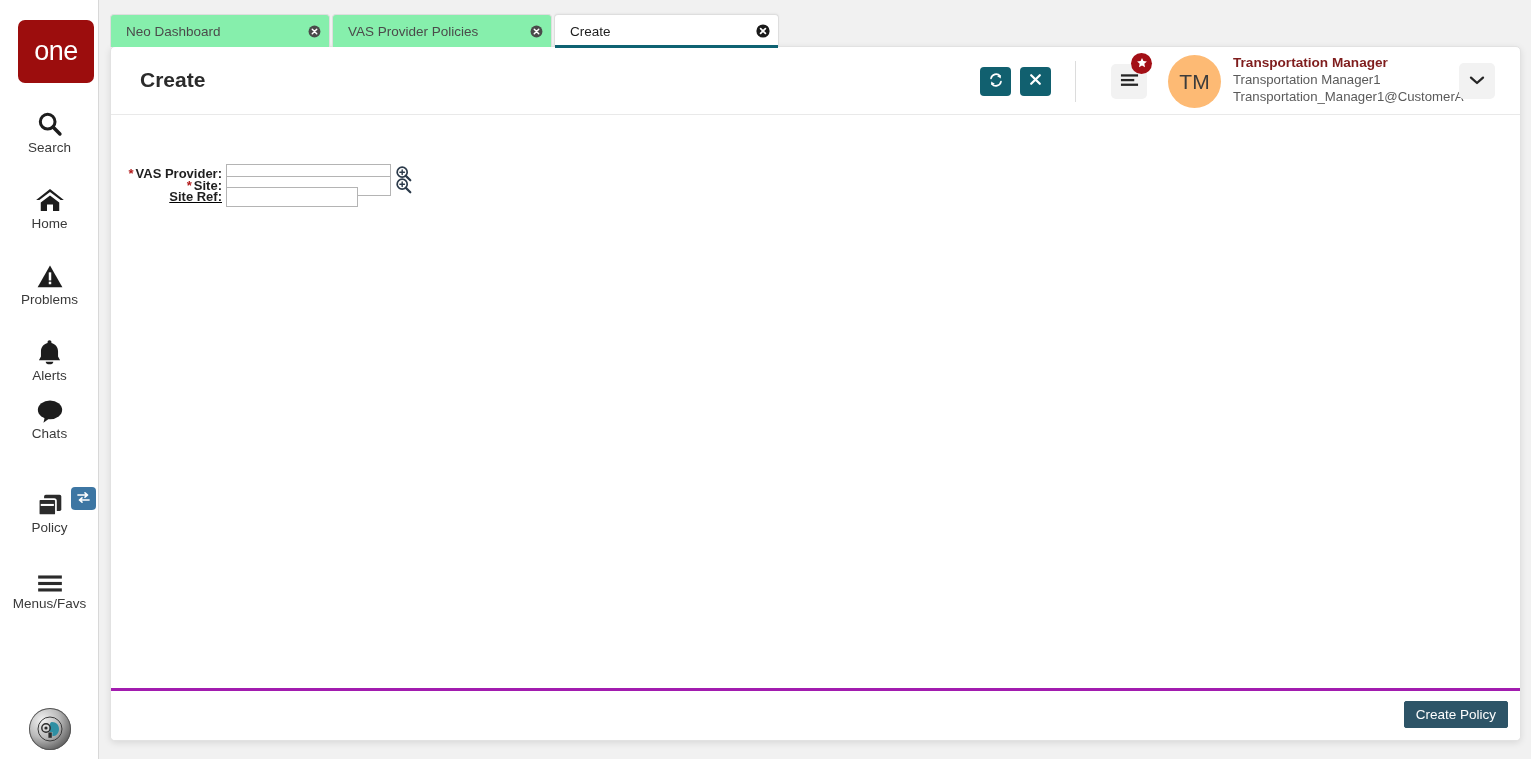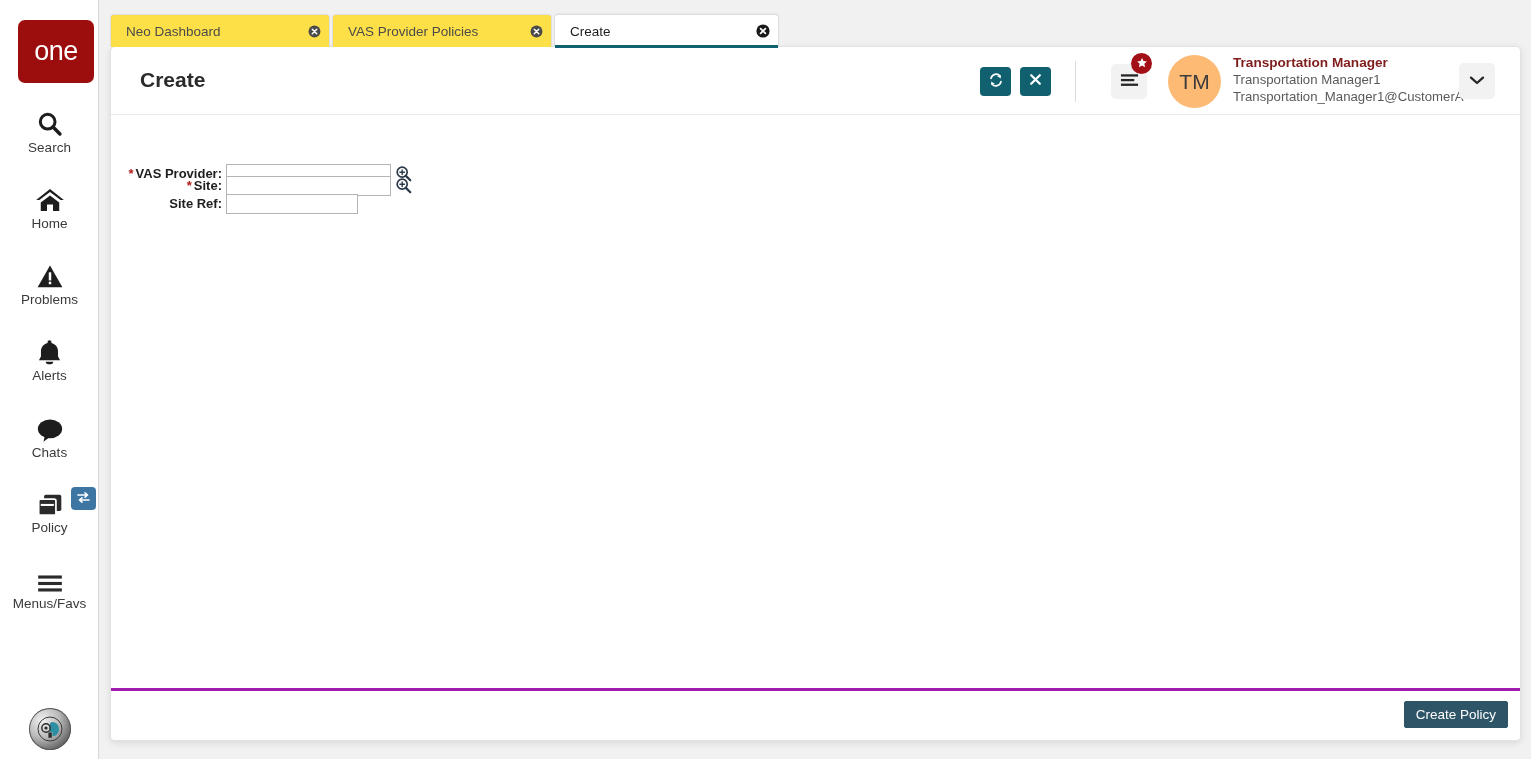--- a/index.html
+++ b/index.html
@@ -38,21 +38,21 @@
     cursor: pointer;
   }
   .navitem .ic { height: 34px; display: flex; align-items: flex-end; justify-content: center; }
   .navitem .lbl {
     font-size: 13.5px; color: #3a3a3a; margin-top: 3px; line-height: 1.1;
   }
   #nav-search   { top: 104px; }
   #nav-home     { top: 180px; }
   #nav-problems { top: 256px; }
   #nav-alerts   { top: 332px; }
-  #nav-chats    { top: 409px; text-align: right; }
+  #nav-chats    { top: 390px; text-align: right; }
   #nav-switch   { top: 484px; }
   #nav-menus    { top: 560px; }
 
   #switch-badge {
     position: absolute; left: 71px; top: 487px;
     width: 25px; height: 23px; border-radius: 4px;
     background: #3d76a3;
     display: flex; align-items: center; justify-content: center;
   }
   #assistant-orb {
@@ -69,21 +69,21 @@
     position: absolute; left: 110px; top: 14px;
     height: 33px;
     display: flex; align-items: flex-end;
     z-index: 12;
   }
   .tab {
     position: relative;
     height: 33px;
     display: flex; align-items: center;
     padding: 0 8px 0 15px;
-    background: #fde047;
+    background: #86efac;
     border: 1px solid #dedede;
     border-bottom: none;
     border-radius: 4px 4px 0 0;
     margin-right: 2px;
     cursor: pointer;
   }
   .tab .tlabel { font-size: 13.5px; color: #4b4b4b; white-space: nowrap; }
   .tab .tclose {
     margin-left: auto; padding-left: 26px;
     display: flex; align-items: center; cursor: pointer;
@@ -165,21 +165,21 @@
     background: #f2f2f2; border-radius: 5px;
     display: flex; align-items: center; justify-content: center;
     cursor: pointer;
   }
 
   
   #formbody { position: absolute; left: 0; top: 68px; width: 100%; bottom: 52px; }
   .frow { position: absolute; left: 0; display: flex; align-items: center; height: 21px; }
   #row-0 { top: 48px; }
   #row-1 { top: 60px; }
-  #row-2 { top: 78px; }
+  #row-2 { top: 71px; text-decoration: underline; }
   .flabel {
     width: 115px; text-align: right; padding-right: 4px;
     font-size: 13px; font-weight: bold; color: #1e1e1e;
     white-space: nowrap;
   }
   .req { color: #b31b1b; font-weight: bold; margin-right: 2px; }
   .finput {
     height: 20px; background: #ffffff;
     border: 1px solid #b4b4b4;
     font-size: 13px; color: #222;

